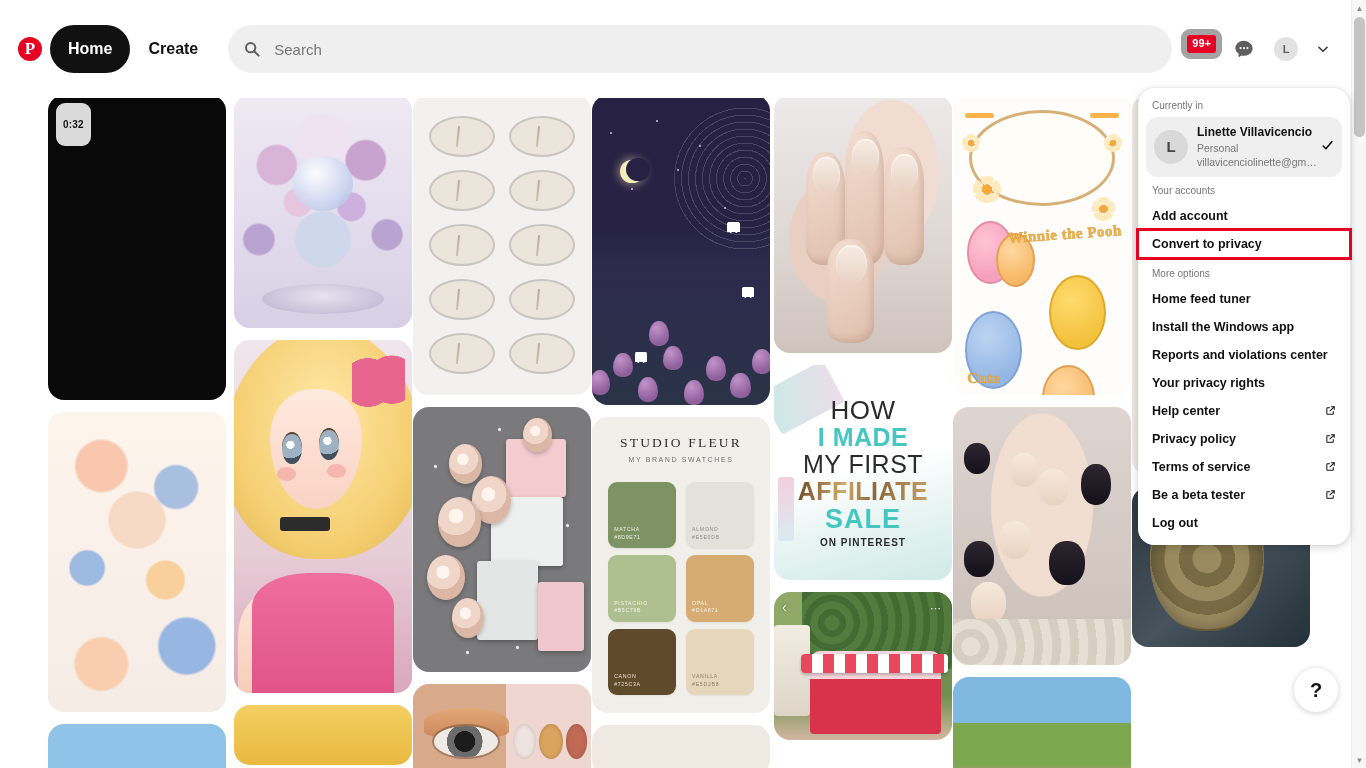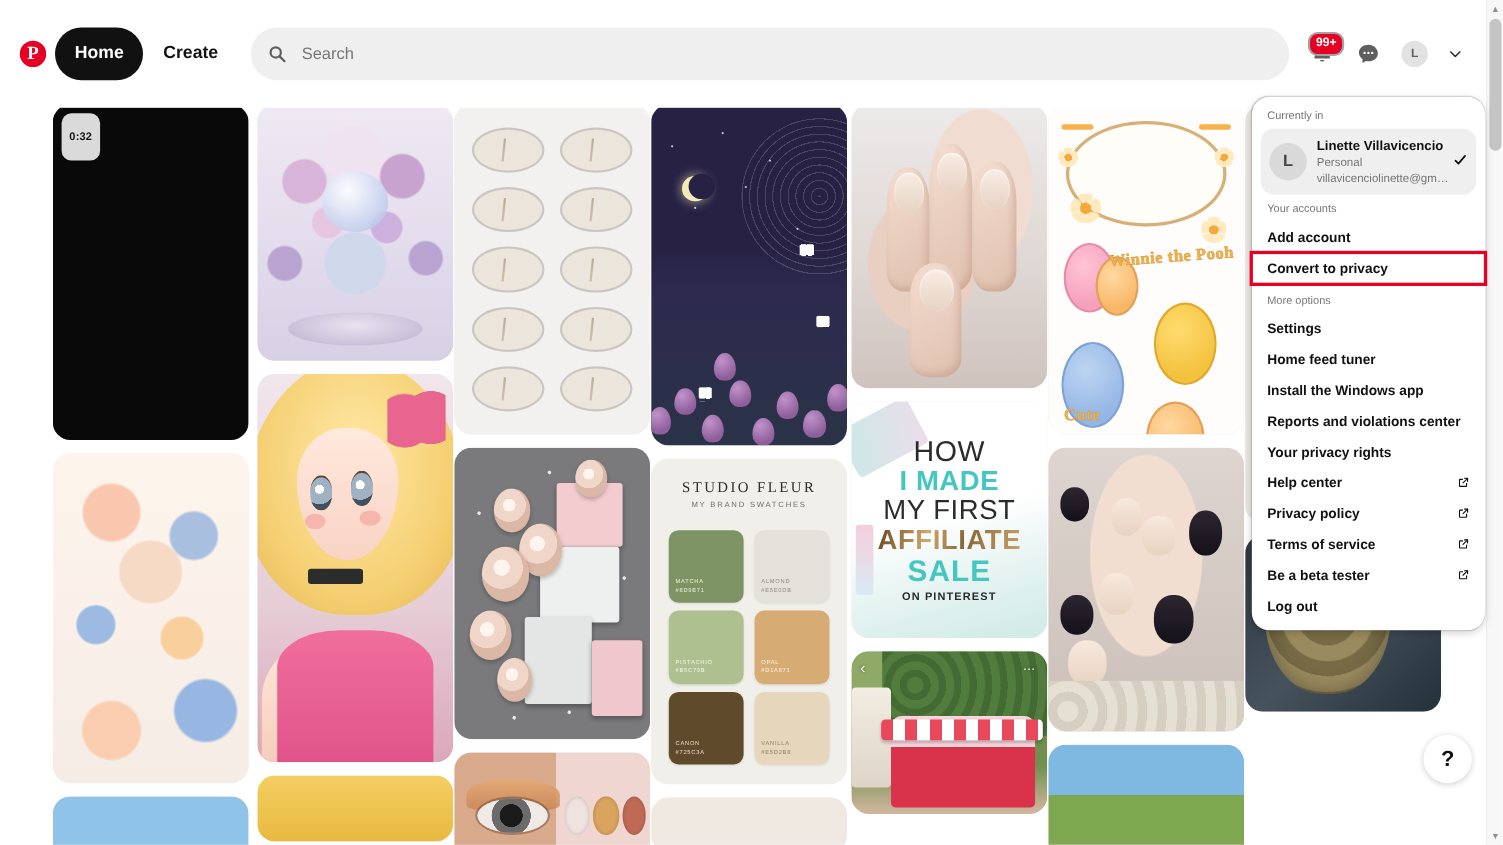--- a/index.html
+++ b/index.html
@@ -61,21 +61,21 @@
     width: 40px; height: 40px; border-radius: 50%;
     display: flex; align-items: center; justify-content: center;
     cursor: pointer; position: relative; background: transparent;
     border: none;
   }
   .badge {
     position: absolute; top: 0px; right: 0px;
     background: #e60023; color: #fff;
     font-size: 11px; font-weight: bold; line-height: 1;
     border-radius: 9px; padding: 3px 5px 4px;
-    border: 2px solid #a3a3a3;
+    border: 6px solid #a3a3a3;
     min-width: 22px; text-align: center;
   }
   .avatar-sm {
     width: 24px; height: 24px; border-radius: 50%;
     background: #e2e2e2; color: #5f5f5f;
     display: flex; align-items: center; justify-content: center;
     font-size: 11px; font-weight: bold;
     cursor: pointer;
   }
   .chev-btn { width: 30px; height: 36px; display:flex; align-items:center; justify-content:center; cursor:pointer;}
@@ -895,23 +895,20 @@
       </div>
       <div class="menu-item highlighted">
         <span>Convert to privacy</span>
       </div>
     </div>
 
   <div class="menu-section-label" style="padding-top:10px;">More options</div>
 
   <div id="more-options-list">
       <div class="menu-item">
-        <span>Settings</span>
-      </div>
-      <div class="menu-item">
         <span>Home feed tuner</span>
       </div>
       <div class="menu-item">
         <span>Install the Windows app</span>
       </div>
       <div class="menu-item">
         <span>Reports and violations center</span>
       </div>
       <div class="menu-item">
         <span>Your privacy rights</span>

